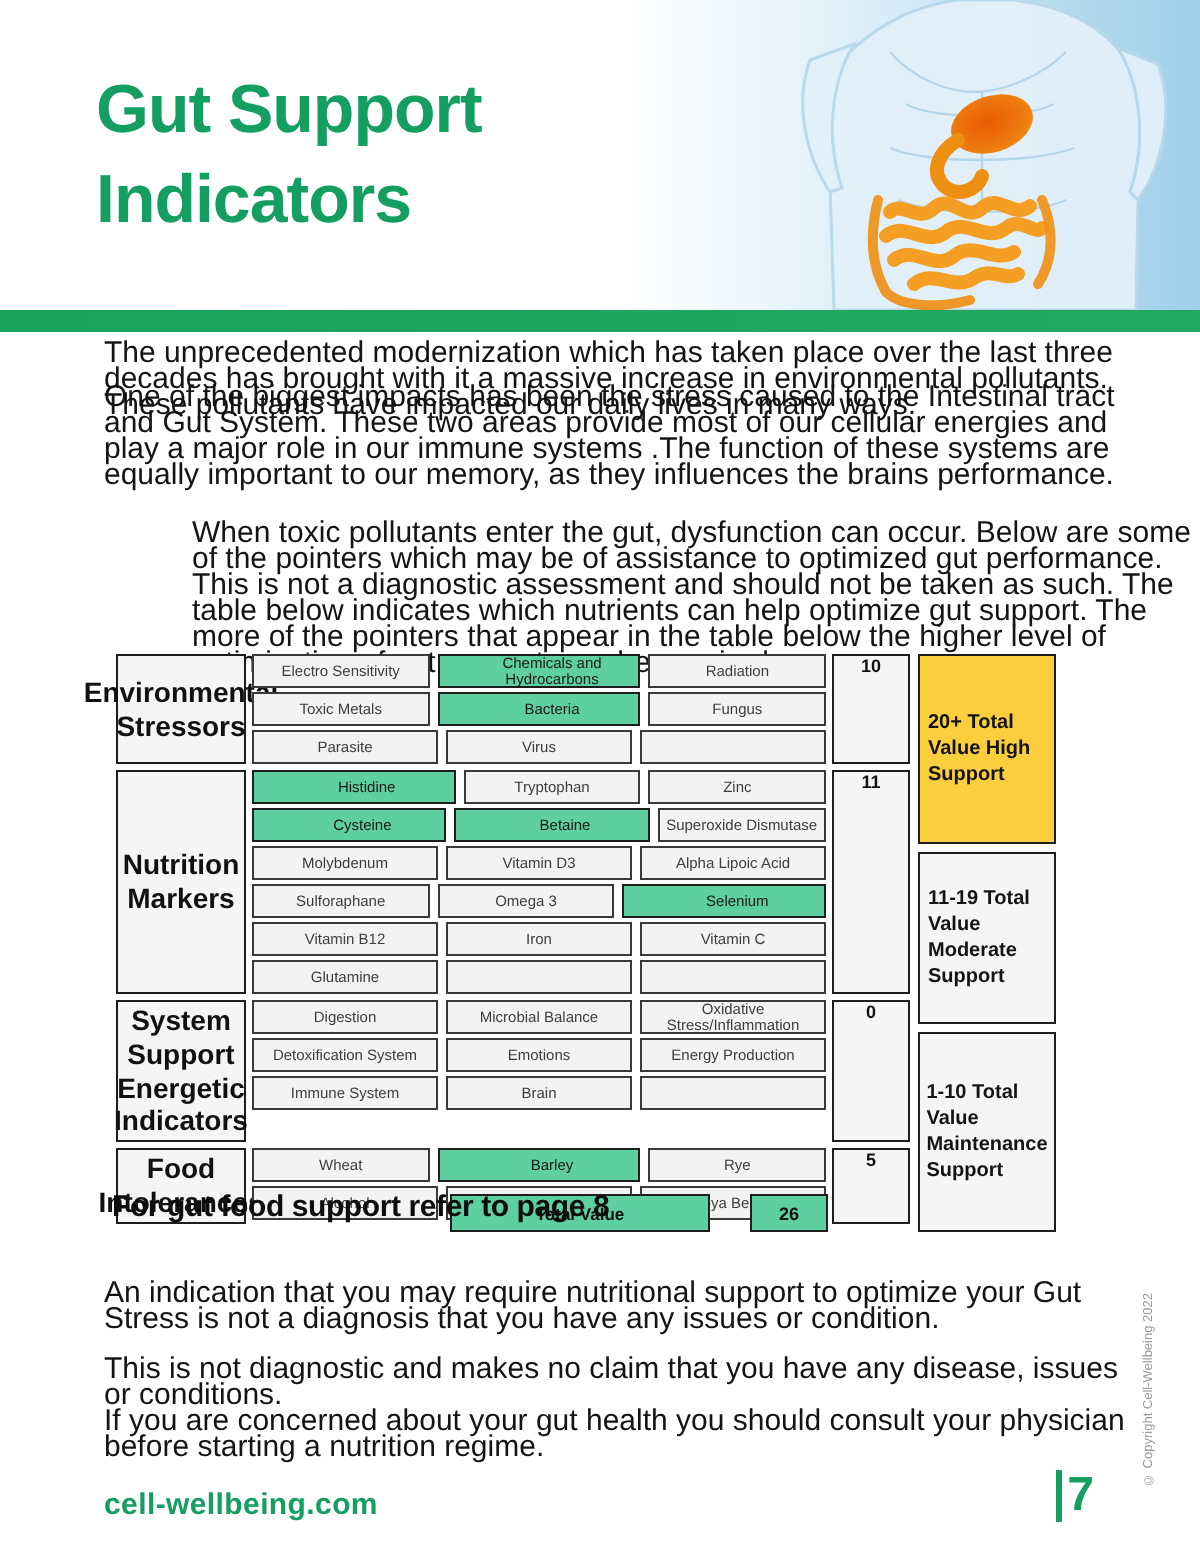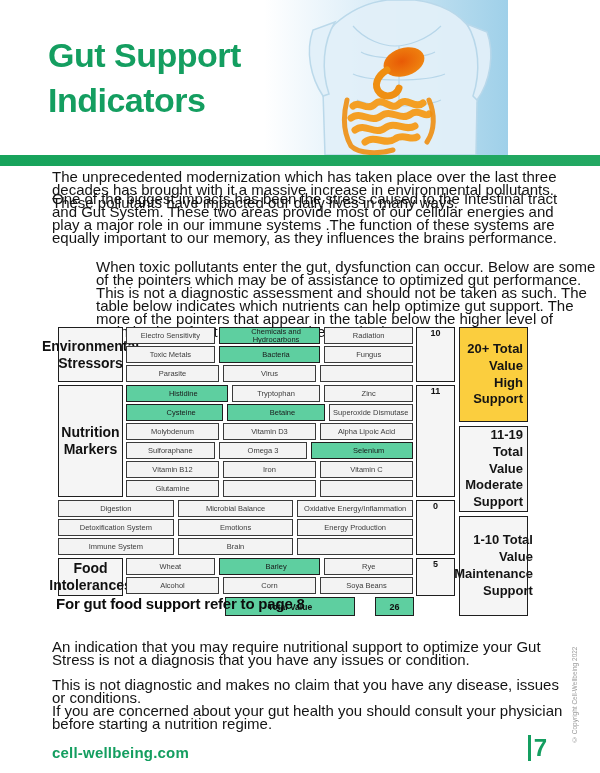--- a/index.html
+++ b/index.html
@@ -4,21 +4,21 @@
 <style>
   * { margin:0; padding:0; box-sizing:border-box; }
   html,body { width:600px; }
   body {
     font-family:"Liberation Sans", sans-serif;
     background:#ffffff; color:#1c1c1c;
     width:600px; height:773px; position:relative; overflow:hidden;
   }
   
   .header {
-    position:absolute; top:0; left:0; width:508px; height:155px;
+    position:absolute; top:0; left:0; width:600px; height:155px;
     background:linear-gradient(90deg,#ffffff 0%,#ffffff 52%,#ddeef8 72%,#b6dbee 88%,#9fd0e9 100%);
     overflow:hidden;
   }
   .title {
     position:absolute; left:48px; top:33px;
     font-size:34px; font-weight:800; line-height:45px;
     color:var(--accent,#149e60); letter-spacing:-.5px;
   }
   .hero-svg { position:absolute; right:0; top:0; }
   .green-bar {
@@ -60,22 +60,22 @@
     font-size:8.5px; font-weight:700; color:#101010;
   }
   .total-value {
     width:39px; height:19px; background:var(--hl,#5ecfa0); border:1.5px solid #1e1e1e;
     display:flex; align-items:center; justify-content:center;
     font-size:9px; font-weight:700; color:#101010;
   }
   .support-col { position:absolute; left:401px; top:0; width:69px; }
   .sbox {
     border:1.5px solid #1e1e1e; background:#f5f5f5;
-    display:flex; align-items:center; justify-content:center; text-align:right;
-    font-size:13px; font-weight:700; line-height:1.3; color:#141414; padding:4px;
+    display:flex; align-items:center; justify-content:center; text-align:left;
+    font-size:10px; font-weight:700; line-height:1.3; color:#141414; padding:4px;
   }
   .sbox.yellow { background:var(--yellow,#fbce3e); }
   .sbox:nth-child(1){ height:95px; margin-bottom:4px; }
   .sbox:nth-child(2){ height:86px; margin-bottom:4px; }
   .sbox:nth-child(3){ height:100px; }
   .caption {
     position:absolute; left:56px; top:595px;
     font-size:15px; font-weight:800; color:#0d0d0d; letter-spacing:-.2px;
   }
   
@@ -205,25 +205,26 @@
           </div>
           <div class="trow">
             <div class="tcell">Glutamine</div>
             <div class="tcell"></div>
             <div class="tcell"></div>
           </div>
         </div>
         <div class="tvalue">11</div>
       </div>
       <div class="tgroup">
+        <div class="tlabel">System Support Energetic Indicators</div>
         <div class="trows">
           <div class="trow">
             <div class="tcell">Digestion</div>
             <div class="tcell">Microbial Balance</div>
-            <div class="tcell">Oxidative Energy/Inflammation</div>
+            <div class="tcell">Oxidative Stress/Inflammation</div>
           </div>
           <div class="trow">
             <div class="tcell">Detoxification System</div>
             <div class="tcell">Emotions</div>
             <div class="tcell">Energy Production</div>
           </div>
           <div class="trow">
             <div class="tcell">Immune System</div>
             <div class="tcell">Brain</div>
             <div class="tcell"></div>

